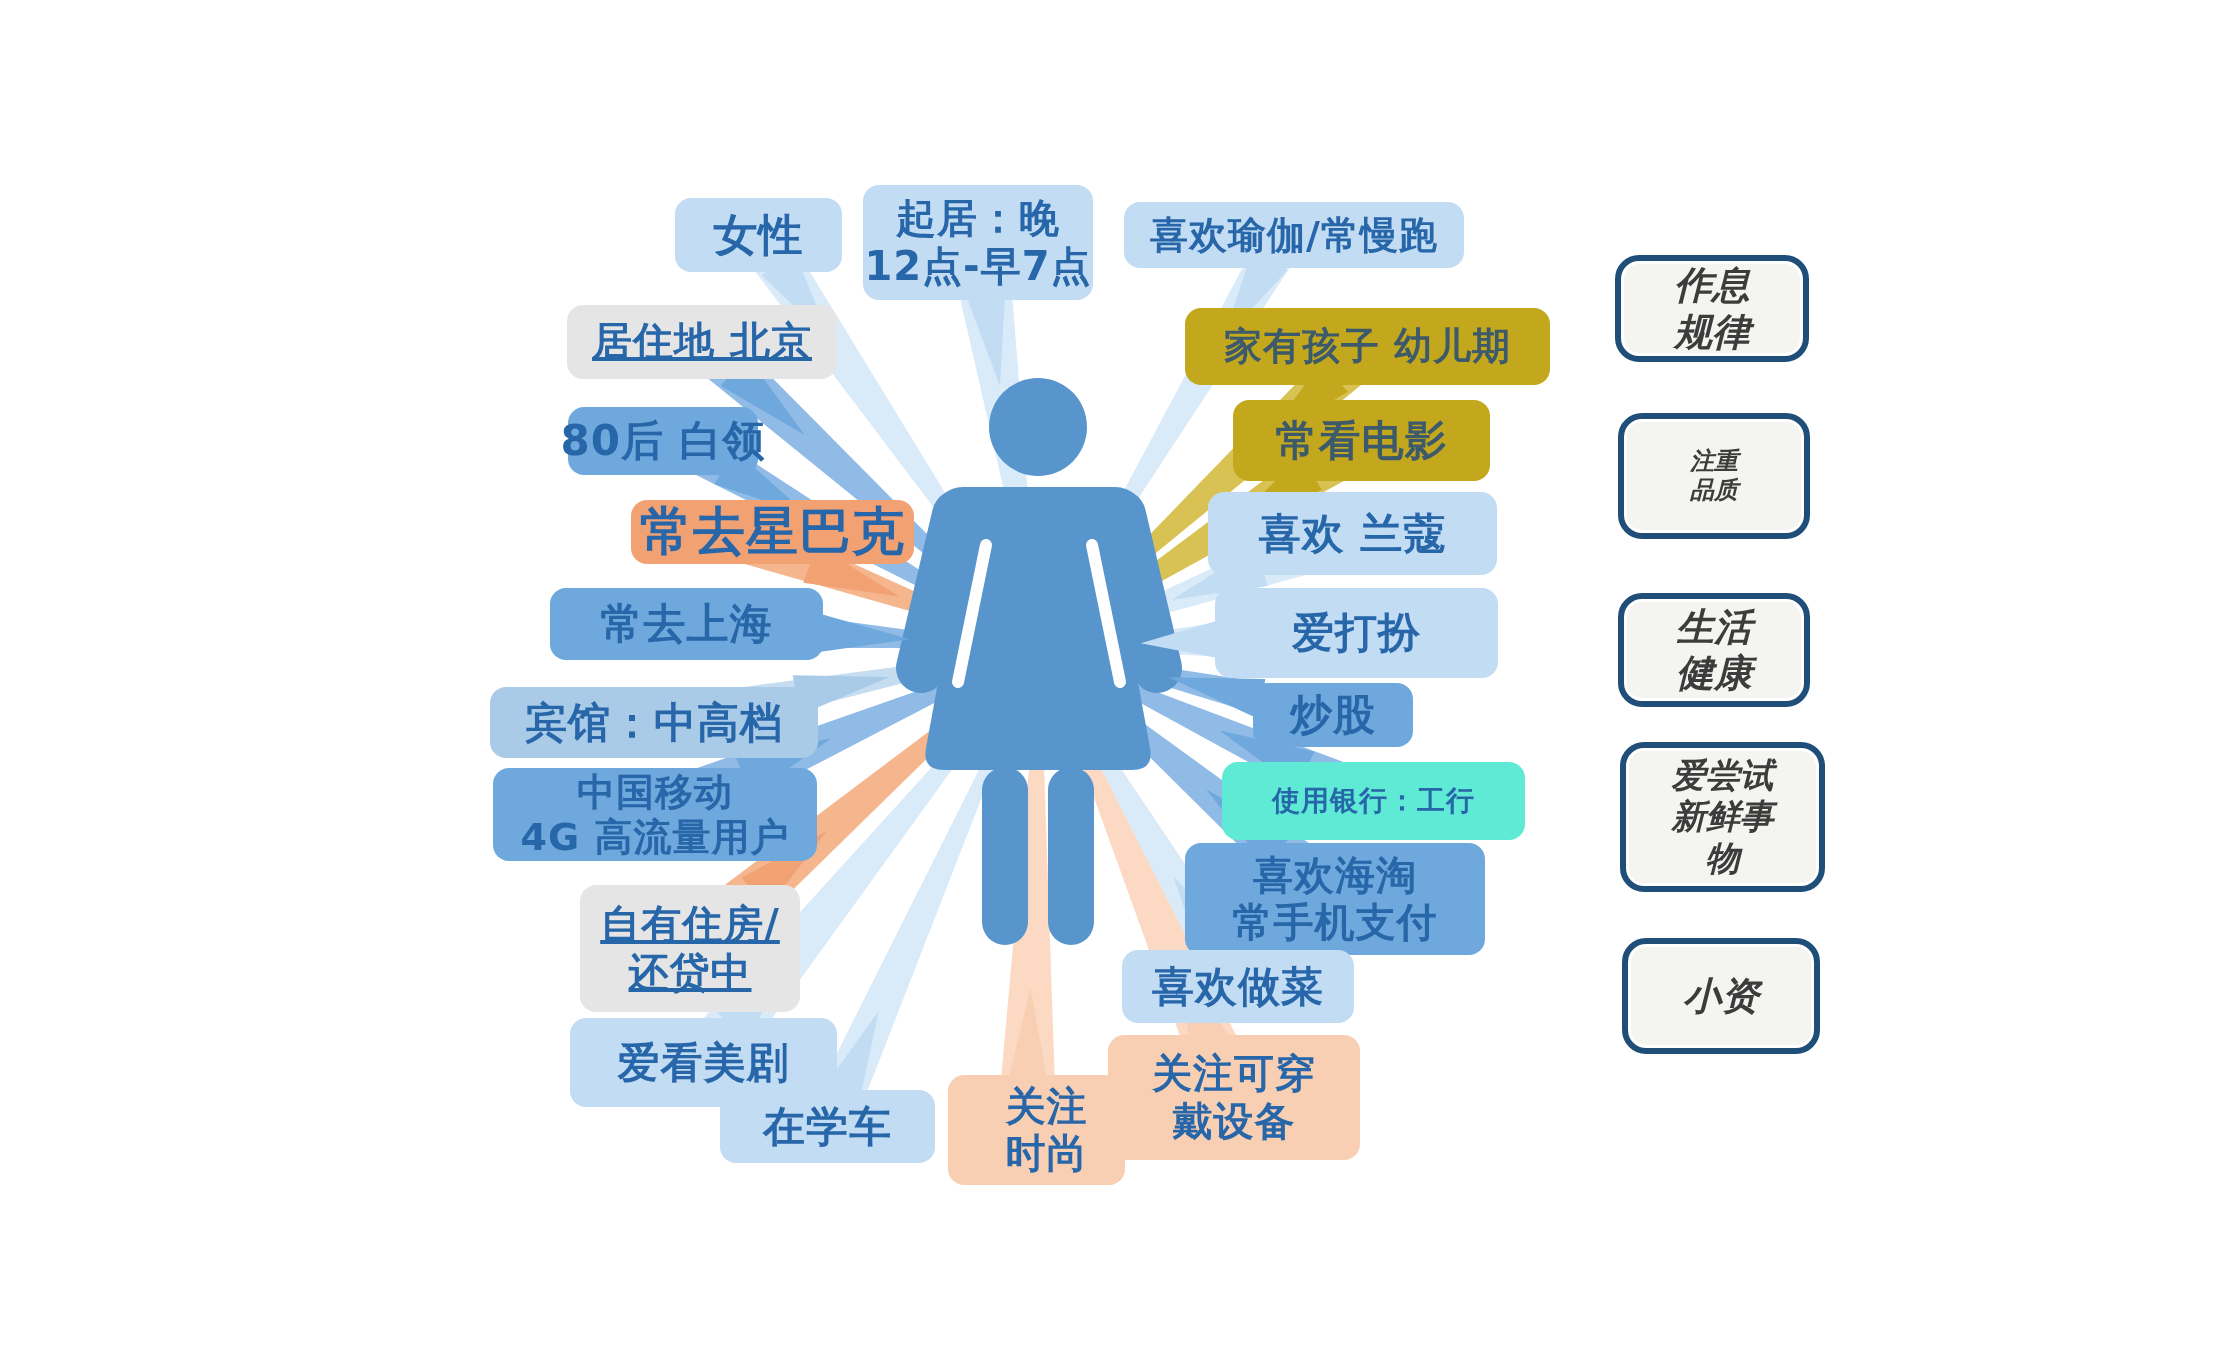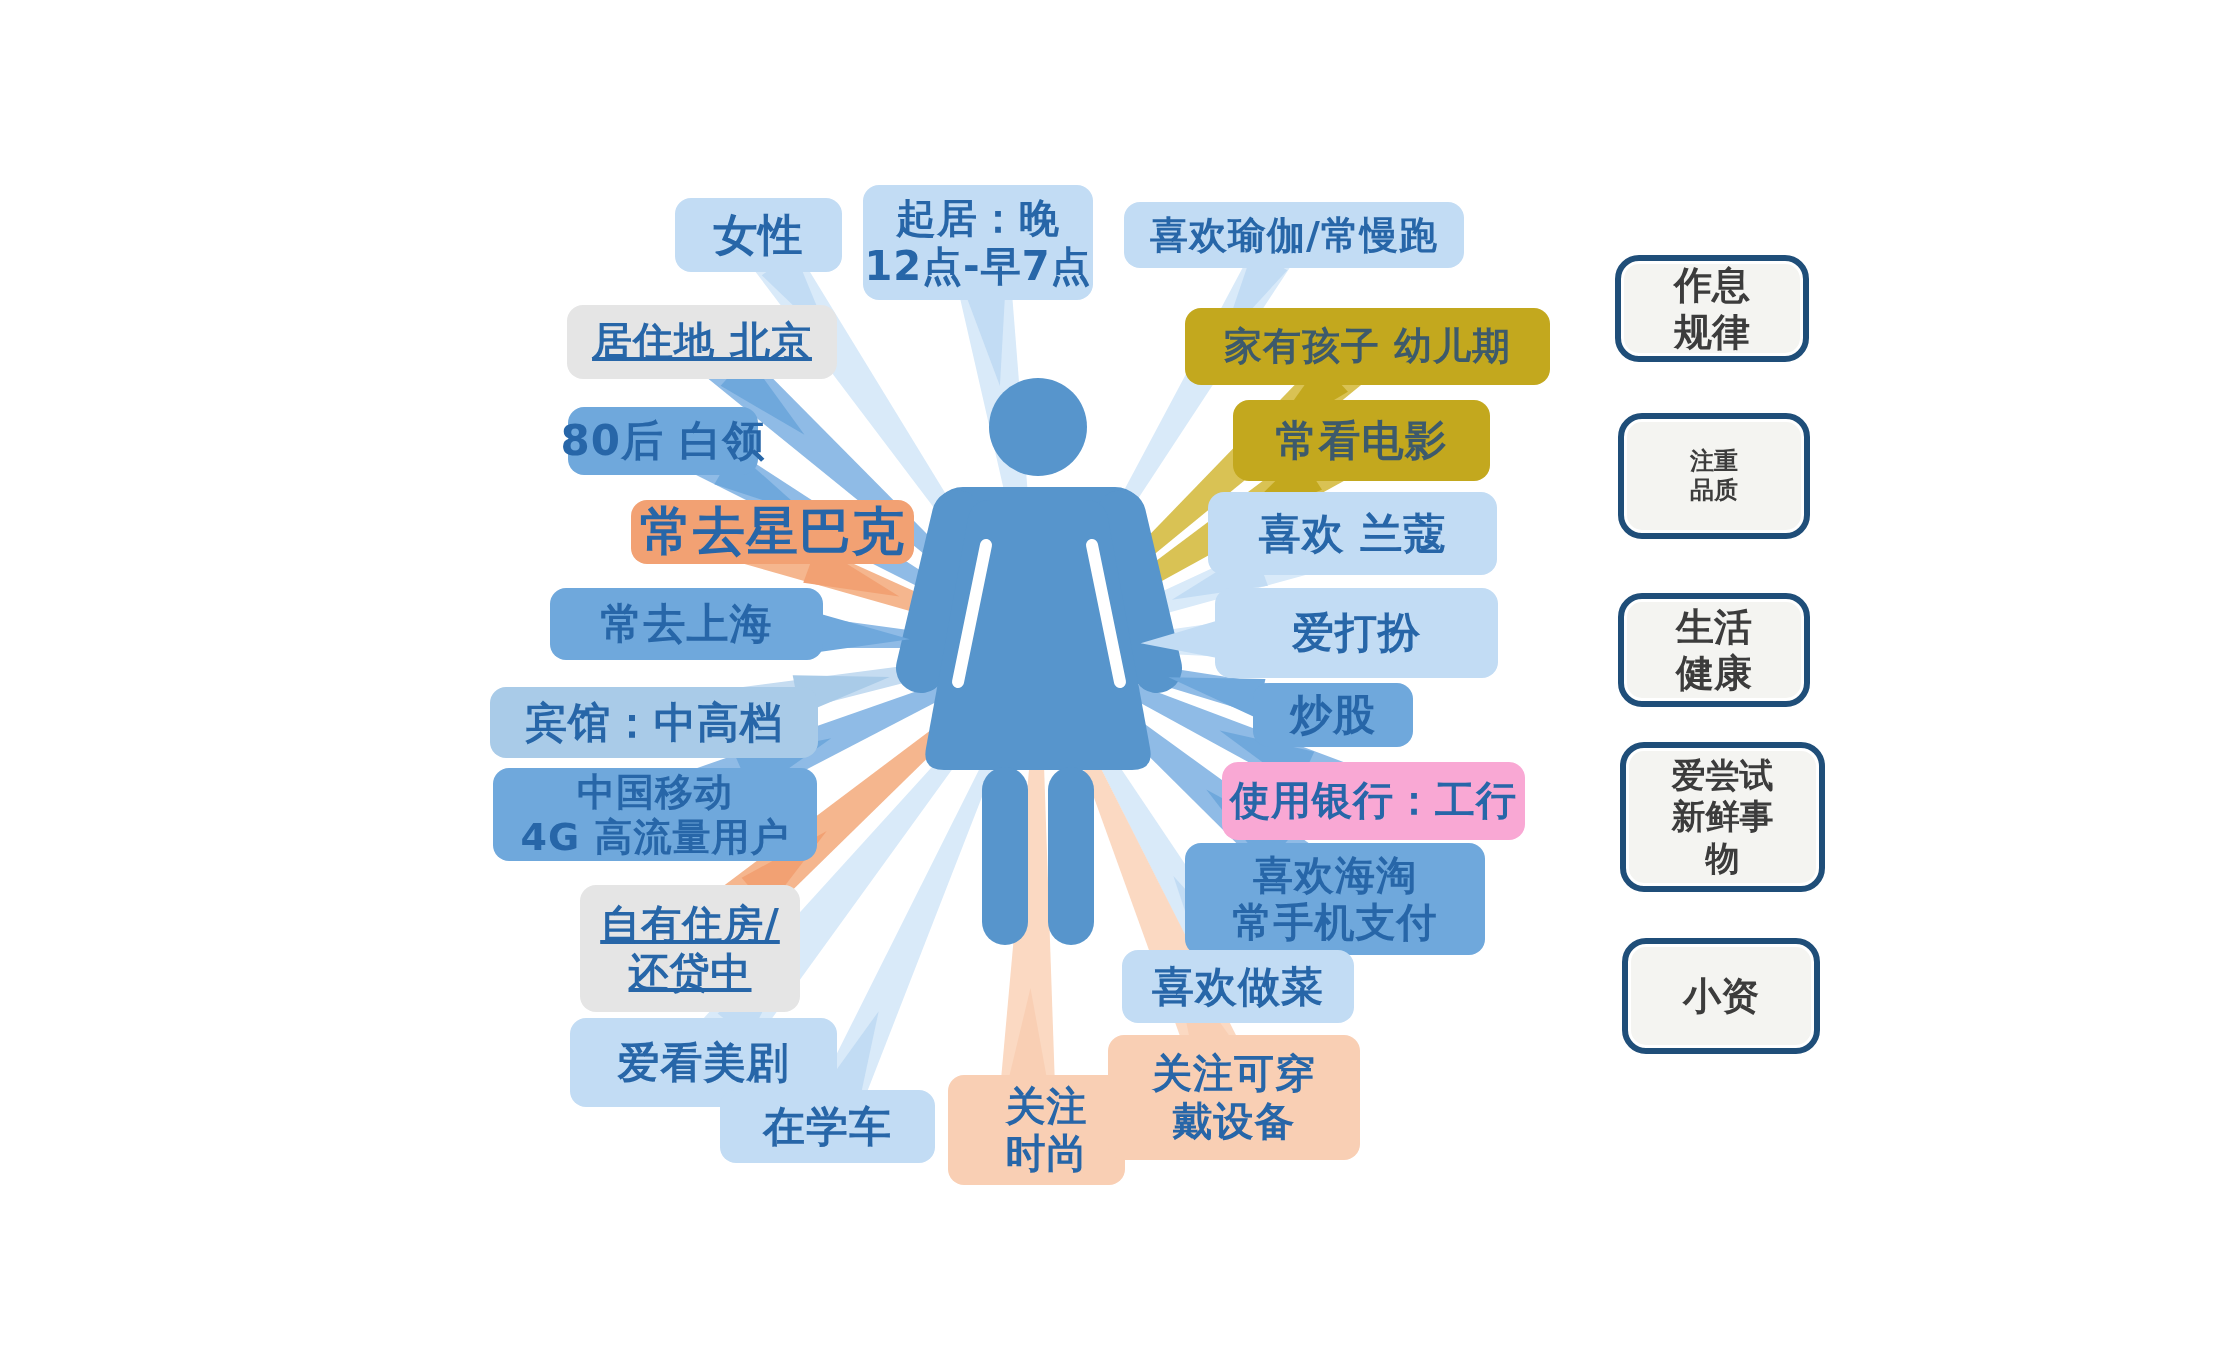--- a/index.html
+++ b/index.html
@@ -17,21 +17,21 @@
     text-align:center;border-radius:16px;
     font-weight:700;line-height:1.18;letter-spacing:1px;
   }
   .bubble span{display:block;white-space:nowrap;}
   .category{
     position:absolute;z-index:2;
     display:flex;flex-direction:column;align-items:center;justify-content:center;
     text-align:center;border-radius:24px;
     border:6px solid #1F4E79;background:#F4F4F1;
     box-shadow:inset 0 0 0 3px #ffffff;
-    font-weight:700;line-height:1.22;color:#3C3C3C;
+    font-weight:700;line-height:1.22;color:#3C3C3C;font-style:italic;
   }
   .category span{display:block;white-space:nowrap;}
 </style>
 </head>
 <body>
 
 <div id="canvas">
   <svg id="art" width="2216" height="1366" viewBox="0 0 2216 1366">
     <g id="rays">
         <polygon points="1040,648 778.8823624613514,221.1074212279167 738.1176375386486,248.8925787720833" fill="#D9EAF9"></polygon>
@@ -130,21 +130,21 @@
     <div class="bubble" style="left: 490px; top: 687px; width: 328px; height: 71px; background: rgb(169, 203, 232); font-size: 42px; color: rgb(39, 102, 168);">
       <span>宾馆：中高档</span>
     </div>
     <div class="bubble" style="left: 1253px; top: 683px; width: 160px; height: 64px; background: rgb(111, 168, 220); font-size: 42px; color: rgb(39, 102, 168);">
       <span>炒股</span>
     </div>
     <div class="bubble" style="left: 493px; top: 768px; width: 324px; height: 93px; background: rgb(111, 168, 220); font-size: 38px; color: rgb(39, 102, 168);">
       <span>中国移动</span>
       <span>4G 高流量用户</span>
     </div>
-    <div class="bubble" style="left: 1222px; top: 762px; width: 303px; height: 78px; background: #f9a8d4; font-size: 40px; color: rgb(39, 102, 168); text-align: right;">
+    <div class="bubble" style="left: 1222px; top: 762px; width: 303px; height: 78px; background: #5eead4; font-size: 28px; color: rgb(39, 102, 168); text-align: right;">
       <span>使用银行：工行</span>
     </div>
     <div class="bubble" style="left: 580px; top: 885px; width: 220px; height: 127px; background: #e5e5e5; font-size: 40px; color: rgb(39, 102, 168); text-decoration: underline;">
       <span>自有住房/</span>
       <span>还贷中</span>
     </div>
     <div class="bubble" style="left: 1185px; top: 843px; width: 300px; height: 112px; background: rgb(111, 168, 220); font-size: 40px; color: rgb(39, 102, 168);">
       <span>喜欢海淘</span>
       <span>常手机支付</span>
     </div>

